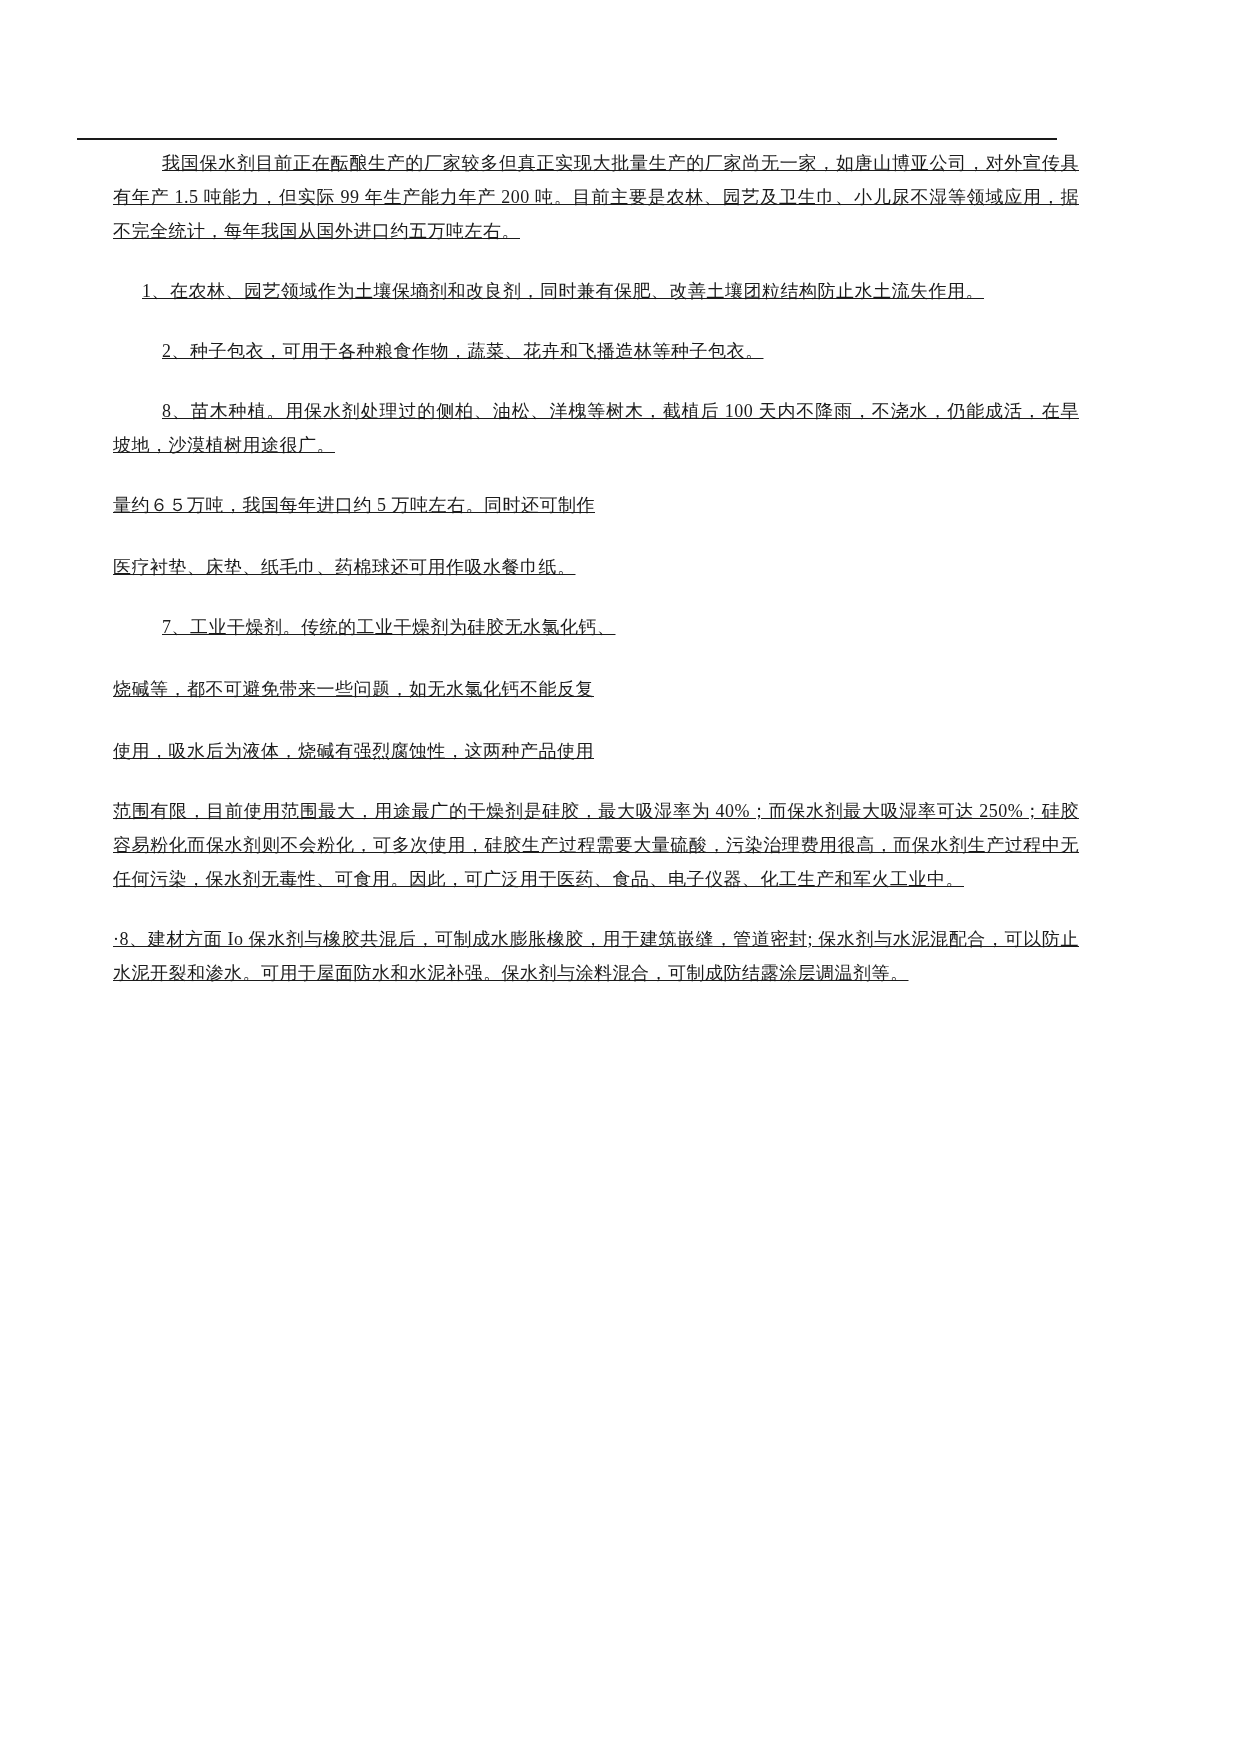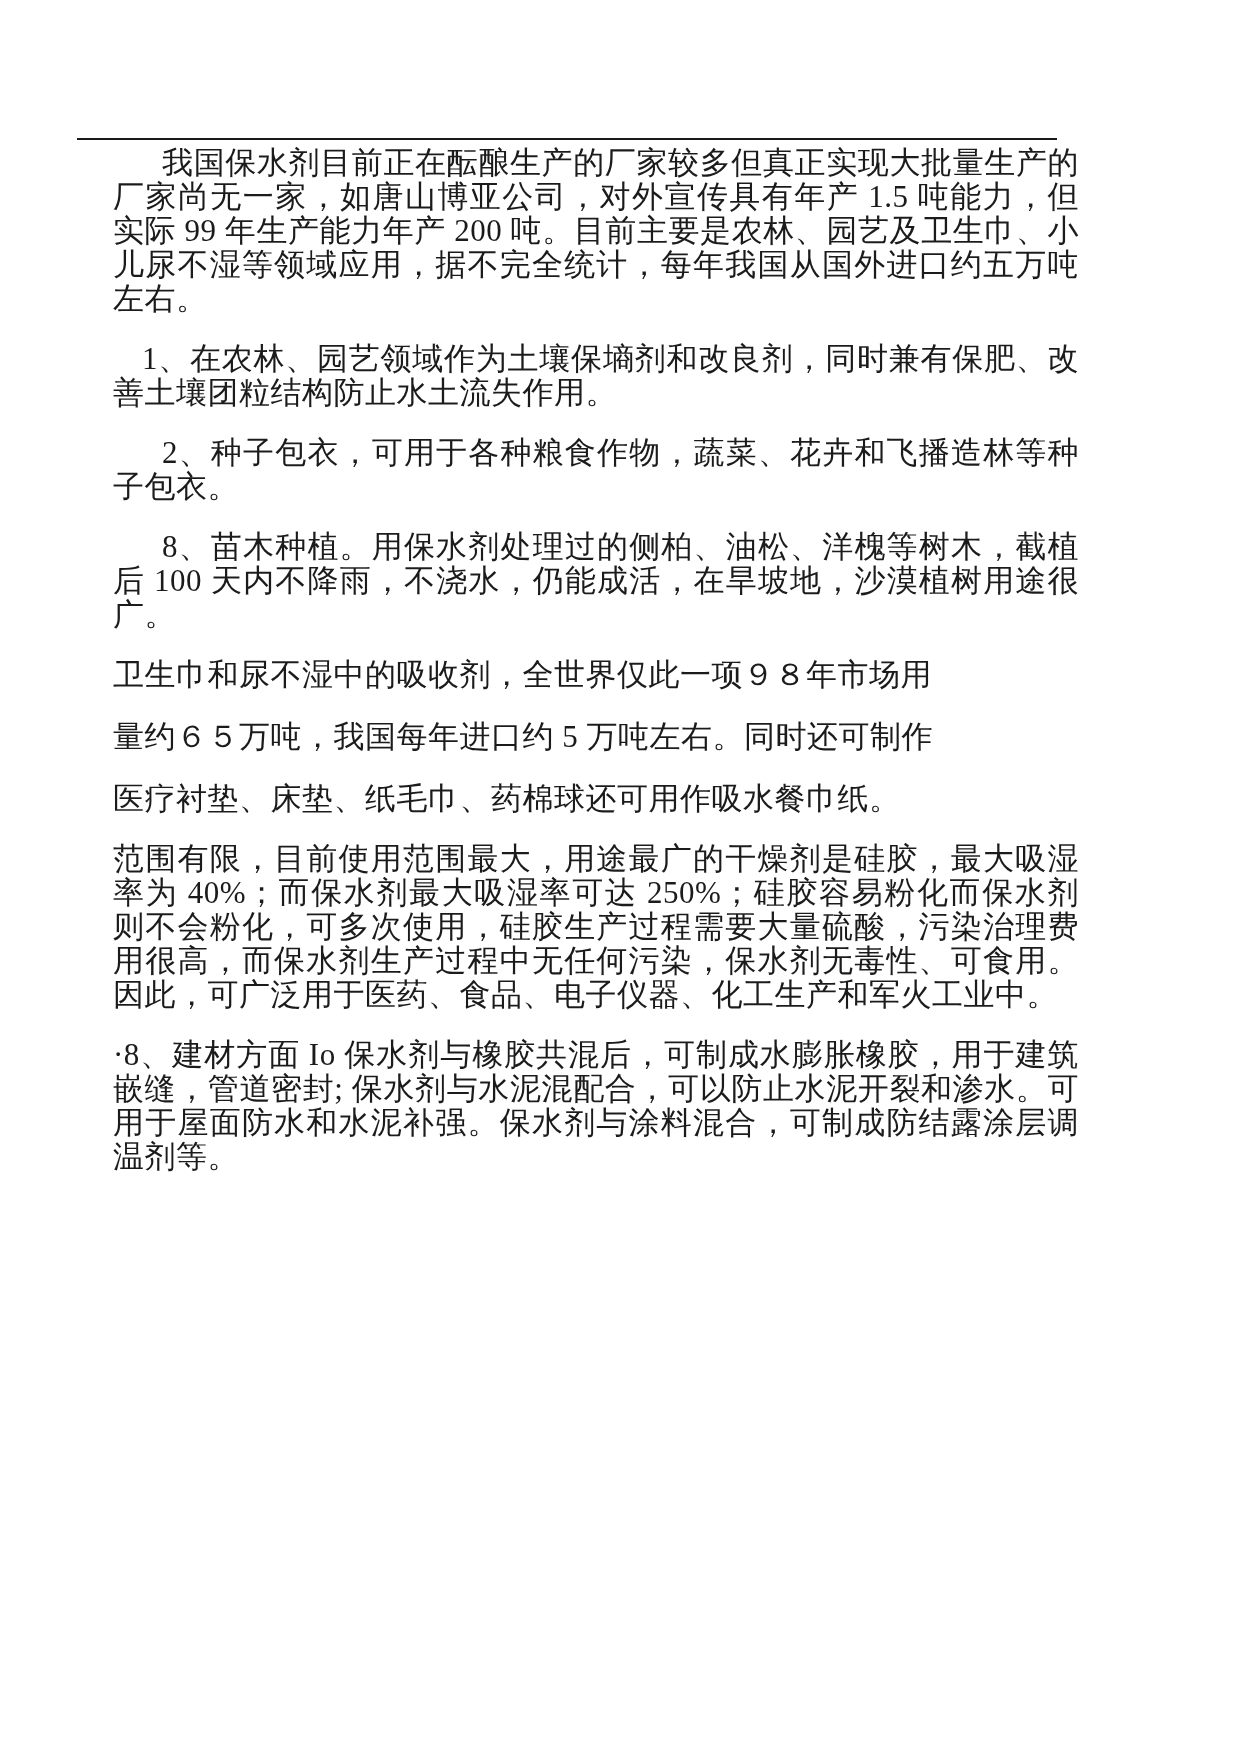--- a/index.html
+++ b/index.html
@@ -18,24 +18,25 @@
     top: 138px;
     width: 980px;
     height: 2px;
     background: #1a1a1a;
   }
   .content {
     position: absolute;
     left: 113px;
     top: 146px;
     width: 966px;
-    font-size: 31px;
+    font-size: 18px;
     line-height: 34px;
     text-align: justify;
     letter-spacing: 0.5px;
+    text-decoration: underline;
   }
   .content p { margin: 0 0 26px 0; }
   .ind0 { text-indent: 0; }
   .ind1 { text-indent: 29px; }
   .ind2 { text-indent: 49px; }
   .group { margin: 0 0 26px 0; }
   .group p.line { margin: 0 0 28px 0; text-align: left; }
   .group p.line:last-child { margin-bottom: 0; }
 </style>
 </head>
@@ -51,25 +52,29 @@
 
 
     <p class="ind1">1、在农林、园艺领域作为土壤保墒剂和改良剂，同时兼有保肥、改善土壤团粒结构防止水土流失作用。</p>
 
     <p class="ind2">2、种子包衣，可用于各种粮食作物，蔬菜、花卉和飞播造林等种子包衣。</p>
 
     <p class="ind2">8、苗木种植。用保水剂处理过的侧柏、油松、洋槐等树木，截植后 100 天内不降雨，不浇水，仍能成活，在旱坡地，沙漠植树用途很广。</p>
 
 
     <div class="group">
-      <p class="line ind0">卫生巾和尿不湿中的吸收剂，全世界仅此一项９８年市场用</p>
       <p class="line ind0">量约６５万吨，我国每年进口约 5 万吨左右。同时还可制作</p>
       <p class="line ind0">医疗衬垫、床垫、纸毛巾、药棉球还可用作吸水餐巾纸。</p>
     </div>
 
 
+    <div class="group">
+      <p class="line ind2">7、工业干燥剂。传统的工业干燥剂为硅胶无水氯化钙、</p>
+      <p class="line ind0">烧碱等，都不可避免带来一些问题，如无水氯化钙不能反复</p>
+      <p class="line ind0">使用，吸水后为液体，烧碱有强烈腐蚀性，这两种产品使用</p>
+    </div>
 
     <p class="ind0">范围有限，目前使用范围最大，用途最广的干燥剂是硅胶，最大吸湿率为 40%；而保水剂最大吸湿率可达 250%；硅胶容易粉化而保水剂则不会粉化，可多次使用，硅胶生产过程需要大量硫酸，污染治理费用很高，而保水剂生产过程中无任何污染，保水剂无毒性、可食用。因此，可广泛用于医药、食品、电子仪器、化工生产和军火工业中。</p>
 
     <p class="ind0">·8、建材方面 Io 保水剂与橡胶共混后，可制成水膨胀橡胶，用于建筑嵌缝，管道密封; 保水剂与水泥混配合，可以防止水泥开裂和渗水。可用于屋面防水和水泥补强。保水剂与涂料混合，可制成防结露涂层调温剂等。</p>
 
   </div>
 </div>
 
 </body></html>

